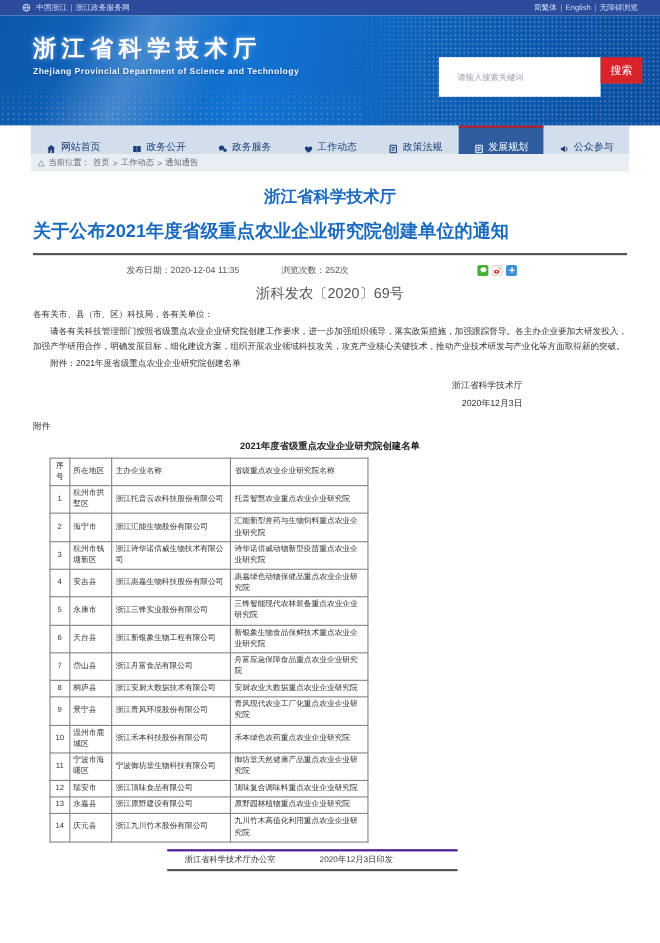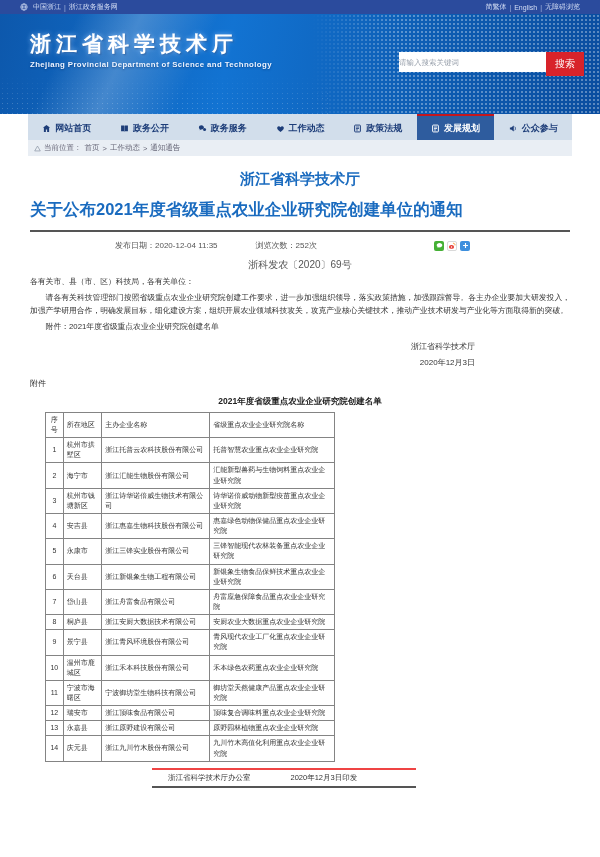--- a/index.html
+++ b/index.html
@@ -28,30 +28,30 @@
             background-size:5px 5px;
             -webkit-mask-image:linear-gradient(to top, #000 30%, transparent);
             mask-image:linear-gradient(to top, #000 30%, transparent); }
   .banner .streak { position:absolute; inset:0;
             background:linear-gradient(115deg, transparent 12%, rgba(255,255,255,.22) 22%, transparent 34%); }
   .site-title { position:absolute; left:30px; top:16px; color:#fff; font-size:21px; font-weight:700;
             letter-spacing:5px; text-shadow:0 0 5px rgba(150,200,255,.95), 1px 1px 2px rgba(0,40,100,.6); }
   .site-sub { position:absolute; left:30px; top:46px; color:#eef4ff; font-size:7.8px; font-weight:700;
             letter-spacing:.4px; text-shadow:0 1px 2px rgba(0,40,100,.5); }
   .search-wrap { position:absolute; right:16px; top:38px; display:flex; }
-  .search-input { width:147px; height:20px; border:none; outline:none; background:#fff;
-            font-size:7.5px; padding:0 0; color:#333;font-family:Liberation Serif, serif; }
+  .search-input { width:147px; height:36px; border:none; outline:none; background:#fff;
+            font-size:7.5px; padding:0 17px; color:#333;font-family:Liberation Serif, serif; }
   .search-input::placeholder { color:#9aa2ad; }
   .search-btn { width:38px; height:24px; border:none; background:#d8232a; color:#fff;
             font-size:10px; cursor:pointer; font-family:inherit; }
 
   
   .nav { margin:0 28px; height:26px; display:flex; background:#d2deeb; }
-  .nav-item { flex:1; display:flex; align-items:center; justify-content:center; gap:4px;
-            font-size:9px; font-weight:700; color:#1d3d79; cursor:pointer;
+  .nav-item { flex:1; display:flex; align-items:flex-end; justify-content:center; gap:4px;
+            font-size:9px; font-weight:400; color:#1d3d79; cursor:pointer;
             border-top:2px solid transparent; }
   .nav-item svg { width:9px; height:9px; flex:none; }
   .nav-item.active { background:#2e5c9e; color:#fff; border-top-color:#c5161d; }
 
   
   .breadcrumb { margin:0 28px; height:16px; background:#e9eef4; display:flex; align-items:center;
             font-size:7.5px; color:#667; padding-left:6px; gap:3px; }
   .breadcrumb svg { width:7px; height:7px; }
   .breadcrumb a { color:#667; text-decoration:none; cursor:pointer; }
 
@@ -62,39 +62,39 @@
   .rule { border-bottom:2px solid #555; margin-top:9px; }
   .meta { display:flex; align-items:center; font-size:8px; color:#555; margin-top:8px; }
   .meta .m-date { margin-left:85px; }
   .meta .m-views { margin-left:38px; }
   .share { margin-left:auto; margin-right:100px; display:flex; gap:3px; }
   .share .sicon { width:10px; height:10px; border-radius:2px; display:flex; align-items:center;
             justify-content:center; cursor:pointer; }
   .si-wechat { background:#45b035; }
   .si-weibo { background:#fff; border:1px solid #d9d9d9; }
   .si-more { background:#3d8fdd; }
-  .docnum { text-align:center; font-size:10px; color:#555; margin-top:7px; }
+  .docnum { text-align:center; font-size:13px; color:#555; margin-top:7px; }
   .body p { font-size:7.8px; color:#333; line-height:1.6; margin-top:4px; text-align:justify; }
   .body p.indent { text-indent:2em; }
   .sig { text-align:right; font-size:8px; color:#333; margin-right:95px; line-height:2; margin-top:5px; }
   .att-label { font-size:8px; color:#333; margin-top:7px; }
   .tbl-title { text-align:center; font-weight:700; font-size:8.5px; color:#222; margin-top:7px; }
 
   
   table { border-collapse:collapse; margin:4px 0 0 15px; table-layout:fixed; width:290px; }
   th, td { border:1px solid #848484; font-size:7px; line-height:1.45; padding:2px 3px;
             color:#333; font-weight:400; text-align:left; vertical-align:middle;
             word-break:break-all; }
   .c-no { width:17px; text-align:center; }
   .c-region { width:37px; }
   .c-company { width:104px; }
   .c-institute { width:120px; }
 
   
-  .print-footer { width:264px; margin:6px 0 0 122px; border-top:2px solid #ef4444; border-bottom:2px solid #555;
+  .print-footer { width:264px; margin:6px 0 0 122px; border-top:2px solid #4c1d95; border-bottom:2px solid #555;
             display:flex; align-items:center; font-size:7.5px; color:#333;
             padding:3px 0 3px 16px; gap:40px; }
 </style>
 </head>
 <body>
 
 <div class="page">
 
   <div class="topbar">
     <div class="grp">

